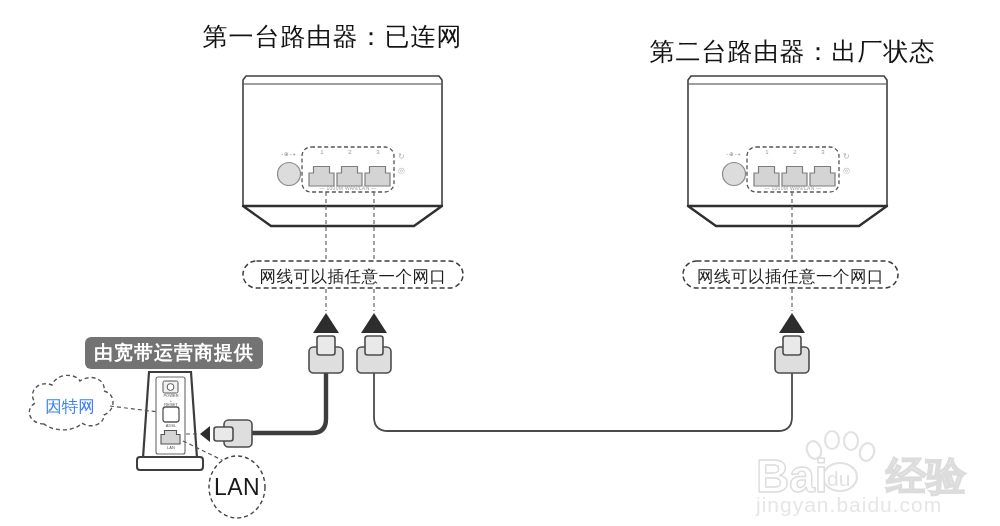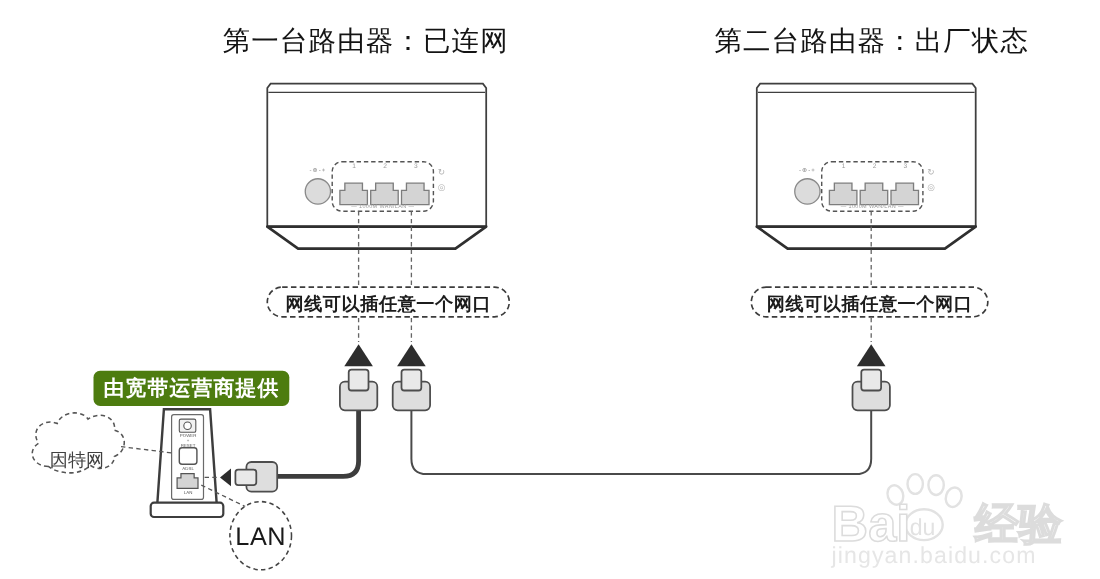--- a/index.html
+++ b/index.html
@@ -1,25 +1,25 @@
 <!DOCTYPE html>
 <html><head>
 <meta charset="utf-8">
 <style>
   html,body{margin:0;padding:0;background:#fff;}
   .stage{position:relative;width:1000px;height:526px;background:#ffffff;overflow:hidden;
          font-family:"Liberation Sans", sans-serif;color:#1a1a1a;}
   svg.canvas{position:absolute;left:0;top:0;z-index:1;}
   .txt{position:absolute;z-index:2;white-space:nowrap;}
   .title{font-size:25px;font-weight:400;letter-spacing:1px;text-align:center;color:#141414;}
-  .callout-text{font-size:16.5px;font-weight:700;text-align:center;color:#1c1c1c;letter-spacing:.5px;}
+  .callout-text{font-size:16.5px;font-weight:400;text-align:center;color:#1c1c1c;letter-spacing:.5px;}
   .modem-title{font-size:19px;color:#3d3d3d;}
-  .badge{background:#4d7c0f;color:#ffffff;font-size:19px;font-weight:700;
+  .badge{background:#737373;color:#ffffff;font-size:19px;font-weight:700;
          padding:3px 9px;border-radius:6px;letter-spacing:1px;}
-  .cloud-label{font-size:16.5px;color:#404040;text-align:center;margin-top:12px;}
+  .cloud-label{font-size:16.5px;color:#3b82f6;text-align:center;}
   .lan-label{font-size:23px;color:#1a1a1a;text-align:center;letter-spacing:.5px;}
   .port-num{font-size:6px;color:#9a9a9a;text-align:center;width:20px;}
   .ports-caption{font-size:5px;color:#9a9a9a;text-align:center;width:90px;letter-spacing:.3px;}
   .power-sym{font-size:5.5px;color:#8d8d8d;text-align:center;width:40px;letter-spacing:1px;}
   .side-icon{font-size:8px;color:#b2b2b2;line-height:8px;}
   .modem-port-label{font-size:4px;color:#555;text-align:center;width:24px;line-height:1.1;}
 </style>
 </head>
 <body>
 
@@ -113,21 +113,21 @@
         <ellipse cx="840" cy="477" rx="17" ry="14"></ellipse>
       </g>
       <text x="756" y="492" font-size="46" font-weight="bold" fill="#ffffff" stroke="#dcdcdc" stroke-width="1.4">Bai</text>
       <text x="827" y="486" font-size="21" fill="#e2e2e2">du</text>
       <text x="886" y="490" font-size="40" font-weight="bold" fill="#ffffff" stroke="#dcdcdc" stroke-width="1.4">经验</text>
       <text x="756" y="512" font-size="21" letter-spacing="1" fill="#e6e6e6">jingyan.baidu.com</text>
     </g>
   </svg>
 
   <div class="txt title" style="left:200px;top:20px;width:265px;">第一台路由器：已连网</div>
-  <div class="txt title" style="left:645px;top:20px;width:295px;">第二台路由器：出厂状态</div>
+  <div class="txt title" style="left:645px;top:35px;width:295px;">第二台路由器：出厂状态</div>
 
   <div class="txt power-sym" style="left:269px;top:151px;">-⊕-+</div>
   <div class="txt port-num" style="left:312px;top:149px;">1</div>
   <div class="txt port-num" style="left:340px;top:149px;">2</div>
   <div class="txt port-num" style="left:368px;top:149px;">3</div>
   <div class="txt ports-caption" style="left:303px;top:185px;">— 1000M WAN/LAN —</div>
   <div class="txt side-icon" style="left:398px;top:153px;">↻</div>
   <div class="txt side-icon" style="left:398px;top:167px;">◎</div>
 
   <div class="txt power-sym" style="left:714px;top:151px;">-⊕-+</div>

